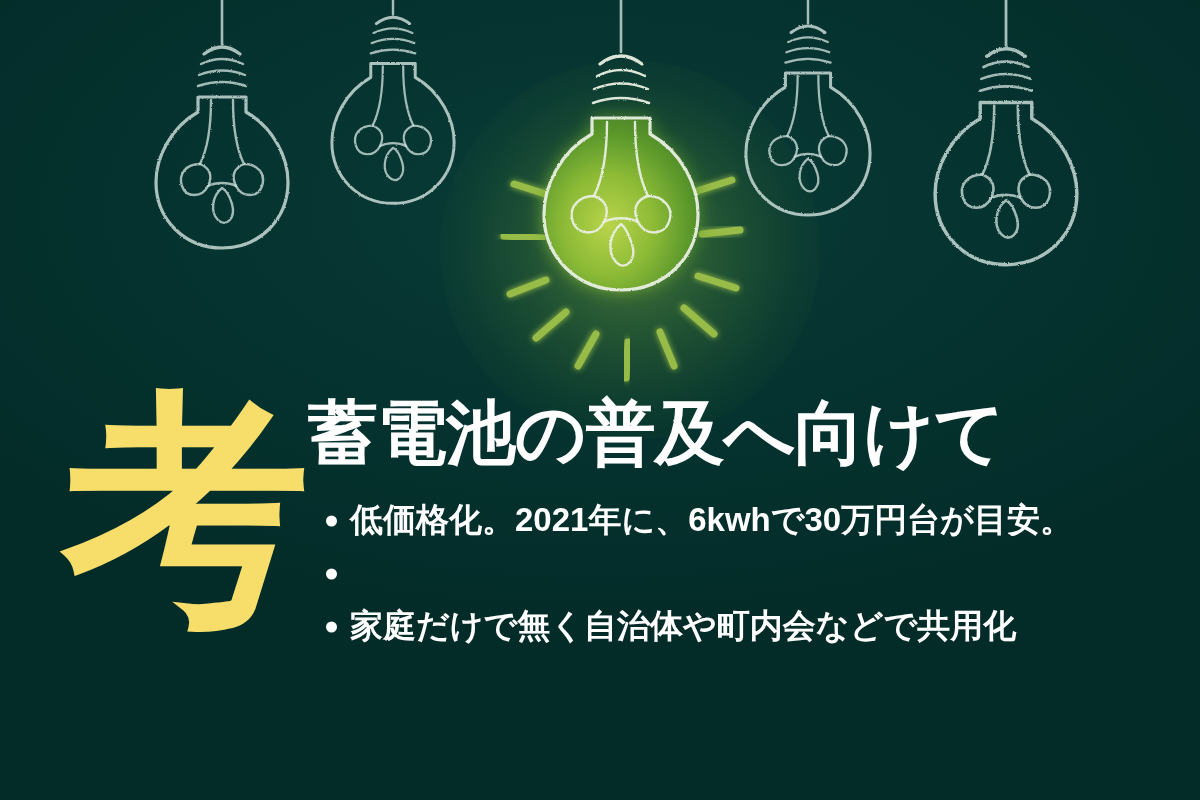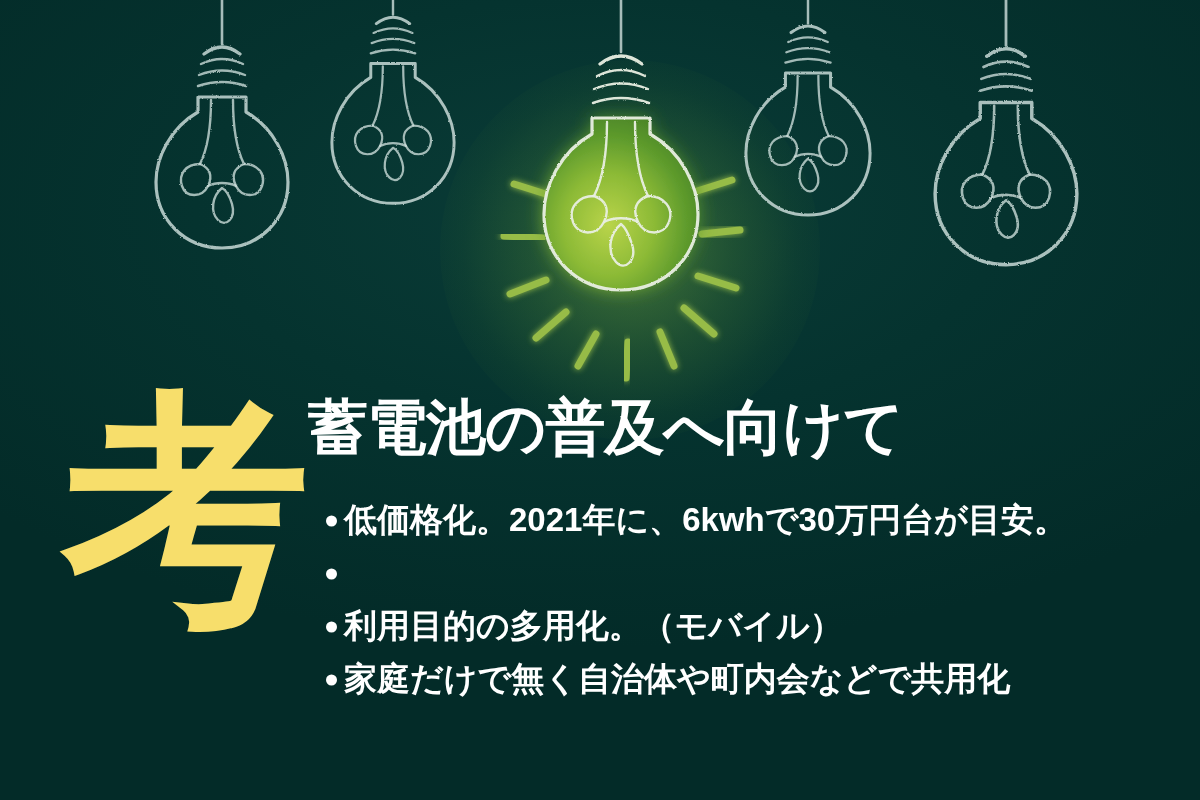--- a/index.html
+++ b/index.html
@@ -79,21 +79,21 @@
     font-weight:700;
     letter-spacing:0;
     user-select:none;
   }
 
   .headline{
     position:absolute;
     left:308px; top:398px;
     width:860px;
     color:#ffffff;
-    font-size:60px;
+    font-size:70px;
     line-height:1.0;
     font-weight:700;
     letter-spacing:-1px;
     white-space:nowrap;
   }
 
   .bullets{
     position:absolute;
     left:322px; top:494px;
     width:870px;
@@ -114,21 +114,21 @@
   .bullets li .dot{
     position:absolute;
     left:4px;
     top:50%;
     transform:translateY(-50%);
     width:11px;height:11px;
     border-radius:50%;
     background:#ffffff;
   }
   .bullets li .txt{
-    margin-left:22px;
+    margin-left:28px;
     display:block;
   }
 </style>
 </head>
 <body>
 
 <div id="poster">
 
   <div class="bulbs">
 
@@ -313,22 +313,18 @@
     <ul class="bullets">
       <li>
         <span class="dot"></span>
         <span class="txt">低価格化。2021年に、6kwhで30万円台が目安。</span>
       </li>
       <li>
         <span class="dot"></span>
       </li>
       <li>
         <span class="dot"></span>
-        <span class="txt">利用目的の多用化。（モバイル）</span>
-      </li>
-      <li>
-        <span class="dot"></span>
         <span class="txt">家庭だけで無く自治体や町内会などで共用化</span>
       </li>
     </ul>
 
   </div>
 </div>
 
 </body></html>

